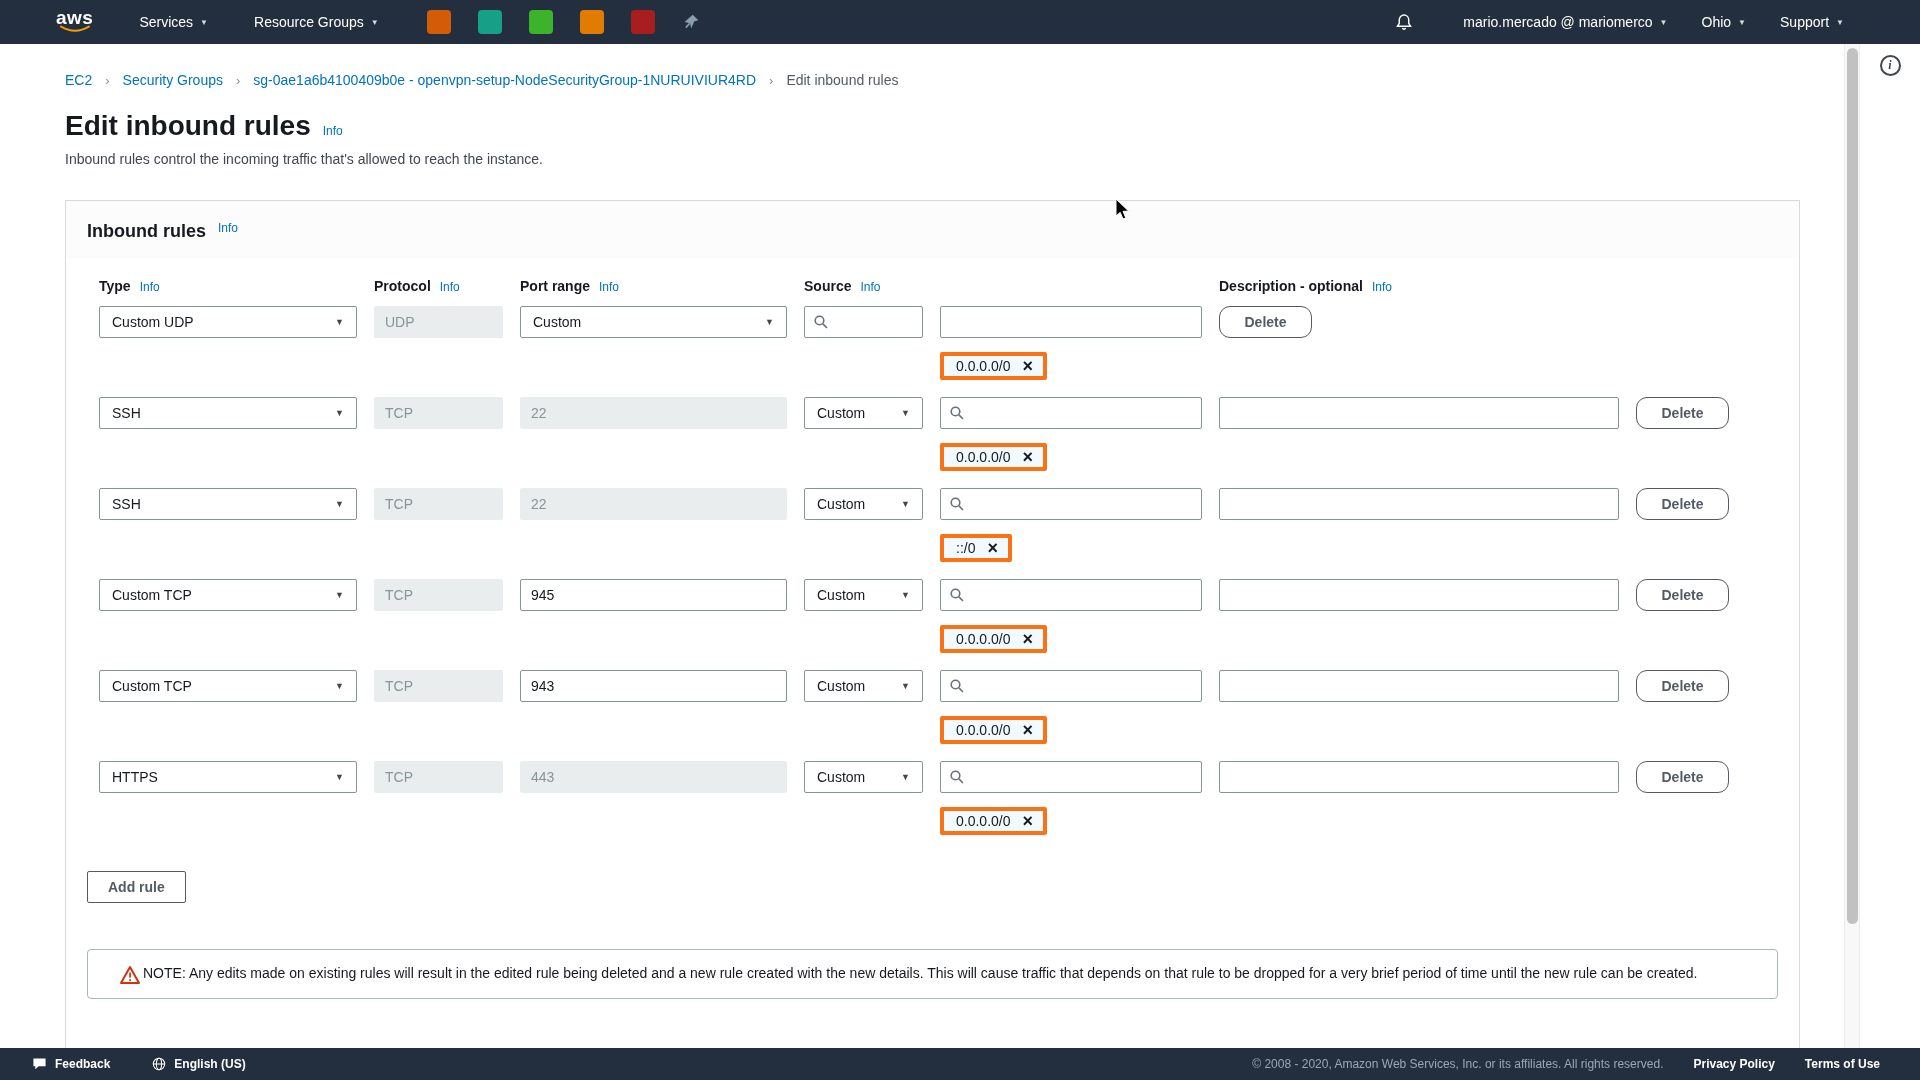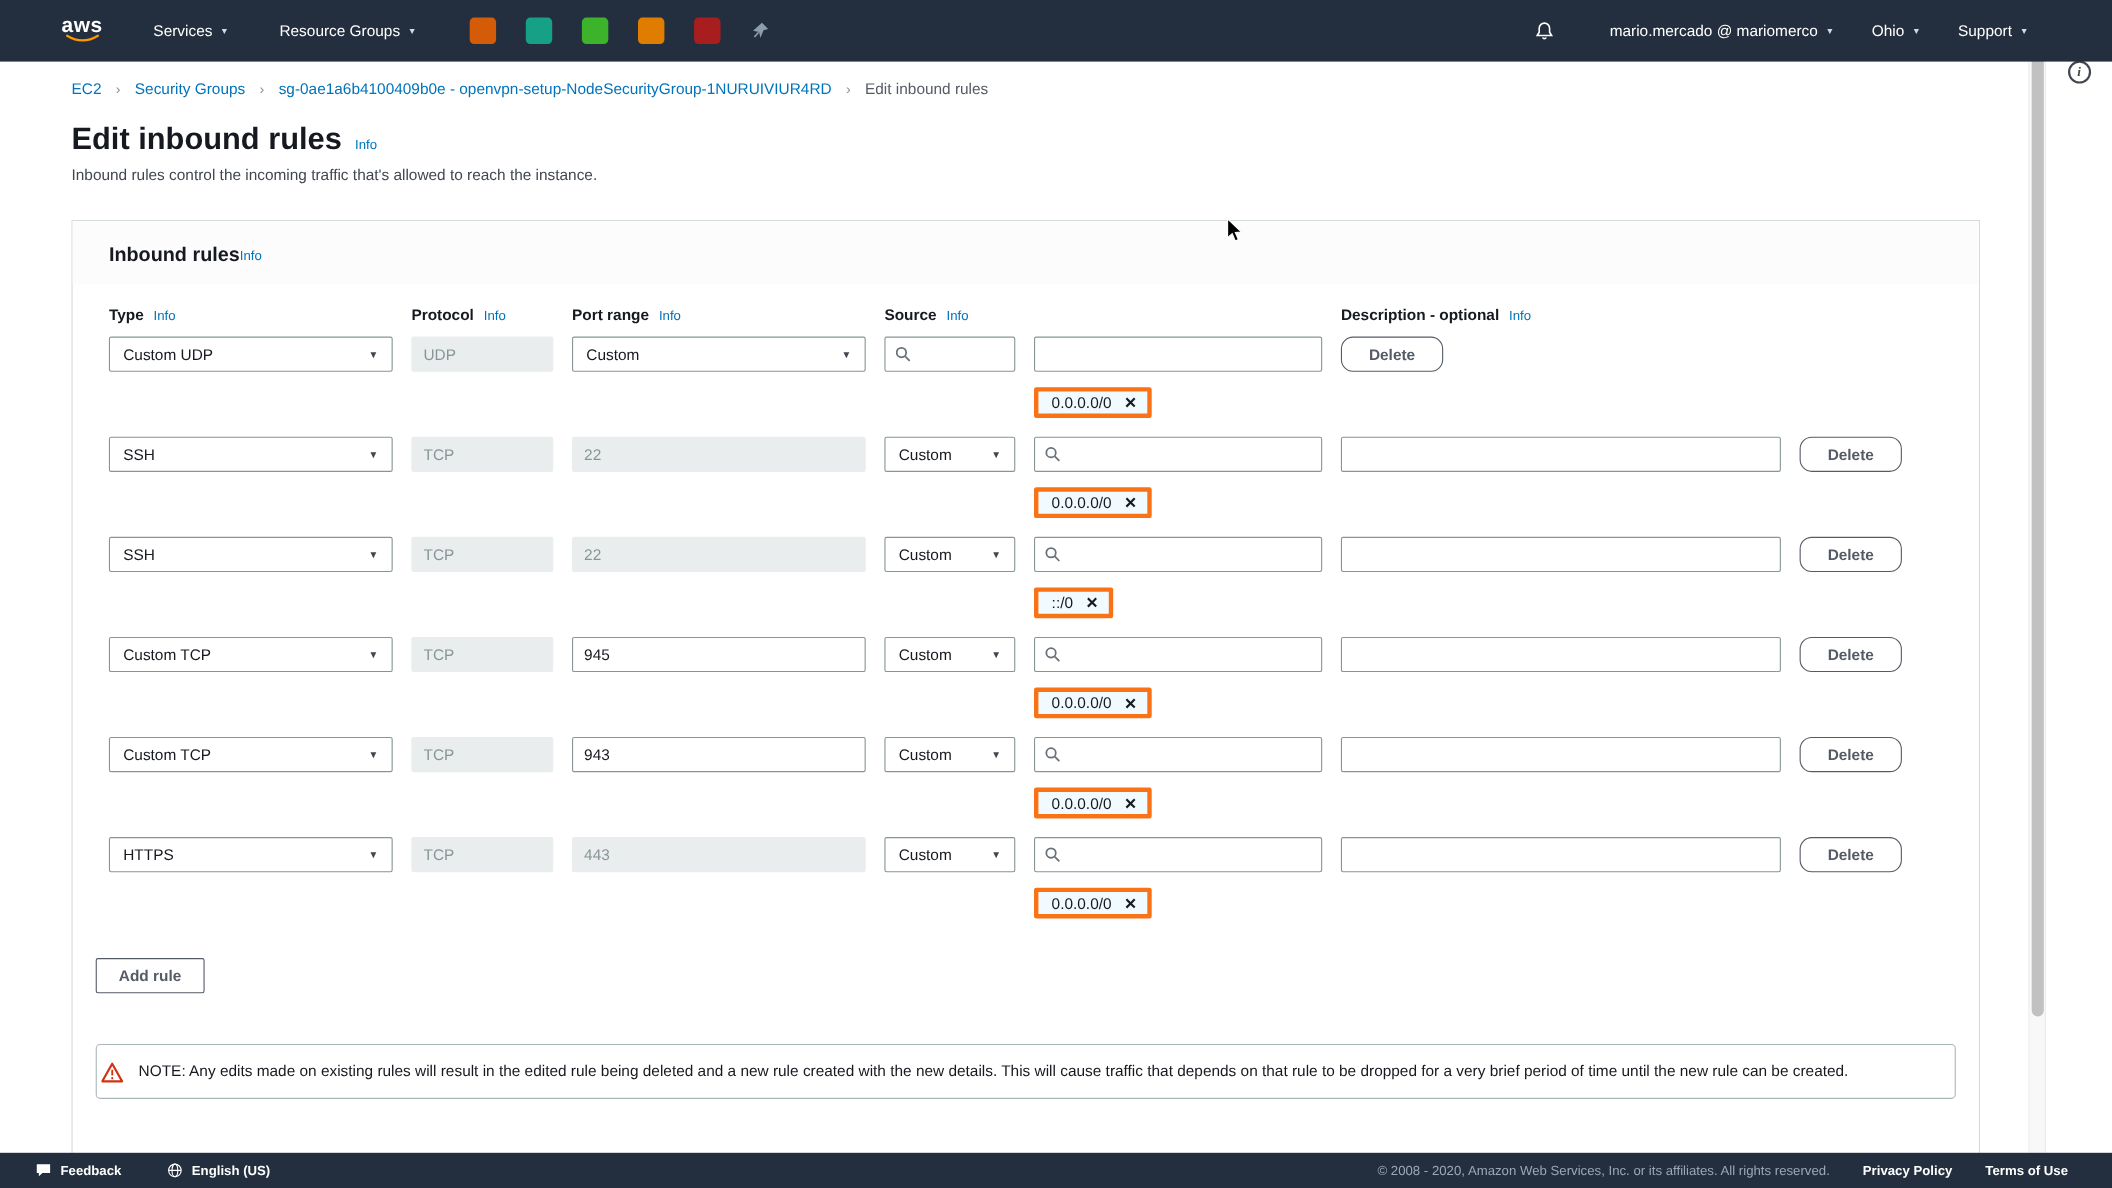--- a/index.html
+++ b/index.html
@@ -1,20 +1,20 @@
 <!DOCTYPE html>
 <html><head>
 <meta charset="utf-8">
 <style>
   * { margin:0; padding:0; box-sizing:border-box; }
   html,body { width:1920px; height:1080px; overflow:hidden; background:#fff;
     font-family:"Liberation Sans", sans-serif; color:#16191f; }
 
   
-  .topnav { position:absolute; top:0; left:0; width:1920px; height:56px; background:#232f3e;
+  .topnav { position:absolute; top:0; left:0; width:1920px; height:44px; background:#232f3e;
     display:flex; align-items:center; padding:0 76px 0 28px; z-index:6; }
   .logo { display:flex; flex-direction:column; align-items:center; margin-left:28px; cursor:pointer; }
   .logo-text { color:#fff; font-weight:bold; font-size:19px; line-height:15px; letter-spacing:.5px; }
   .nav-item { color:#fff; font-size:14px; display:flex; align-items:center; gap:7px;
     margin-left:46px; cursor:pointer; white-space:nowrap;text-align:center; }
   .caret { font-size:8px; color:#d5dbdb; }
   .svc-icons { display:flex; align-items:center; gap:27px; margin-left:48px; }
   .svc-icon { width:24px; height:24px; border-radius:4px; cursor:pointer; }
   .pin-wrap { margin-left:27px; cursor:pointer; display:flex; align-items:center; }
   .nav-right { margin-left:auto; display:flex; align-items:center; gap:34px; }
@@ -29,21 +29,21 @@
   .crumb-current { color:#545b64; }
 
   .page-title-row { margin-top:22px; display:flex; align-items:baseline; gap:12px; }
   .page-title { font-size:28px; font-weight:bold; color:#16191f; }
   .info-link { color:#0073bb; font-size:12px; cursor:pointer; text-decoration:none; white-space:nowrap; }
   .page-desc { margin-top:9px; font-size:14px; color:#414750; }
 
   
   .card { margin-top:33px; width:1735px; border:1px solid #d5dbdb; background:#fff; }
   .card-header { padding:20px 33px 16px 21px; background:#fcfcfc; }
-  .card-title-row { display:flex; align-items:center; gap:0;margin-left:12px; }
+  .card-title-row { display:flex; align-items:flex-start; gap:12px; }
   .card-title { font-size:18px; font-weight:bold; }
   .card-body { padding:0 33px 60px; }
 
   .grid { display:grid; grid-template-columns:258px 129px 267px 119px 262px 400px 93px;
     column-gap:17px; align-items:center; }
   .col-headers { margin:20px 0 12px; align-items:baseline; }
   .col-h { font-size:14px; font-weight:bold; color:#16191f; display:flex; gap:9px; align-items:baseline; }
   .col-h .info-link { font-weight:normal; }
 
   .rule-row:not(:first-child) { margin-top:17px; }
@@ -63,21 +63,21 @@
   .chip { display:inline-flex; align-items:center; height:28px; padding:0 10px 0 12px;
     background:#f1faff; border:4px solid #f97316; border-radius:2px; font-size:14px; gap:12px; }
   .chip-x { font-size:18px; font-weight:bold; color:#16191f; cursor:pointer; line-height:1; }
 
   .btn { height:32px; background:#fff; border:1px solid #545b64; border-radius:2px;
     font-size:14px; font-weight:bold; color:#545b64; cursor:pointer; font-family:inherit; }
   .delete-btn { width:93px;border-radius:11px; }
   .add-btn { margin:36px 0 0 -12px; padding:0 20px; }
 
   .note-box { margin:46px -12px 0; border:1px solid #aab7b8; border-radius:4px;
-    padding:13px 4px; display:flex; gap:14px; align-items:flex-start; }
+    padding:13px 32px; display:flex; gap:3px; align-items:flex-start; }
   .note-text { font-size:14px; line-height:1.45; max-width:1620px; }
 
   
   .scroll-track { position:absolute; top:44px; left:1844px; width:15px; height:1004px;
     background:#f8f8f8; border-left:1px solid #ededed; }
   .scroll-thumb { position:absolute; top:4px; left:2px; width:11px; height:876px;
     background:#c1c1c1; border-radius:6px; cursor:pointer; }
   .right-rail { position:absolute; top:44px; left:1859px; width:61px; height:1004px;
     background:#fff; border-left:1px solid #eaeded; display:flex; justify-content:center; }
   .help-btn { margin-top:11px; width:21px; height:21px; border:2px solid #414750; border-radius:50%;

